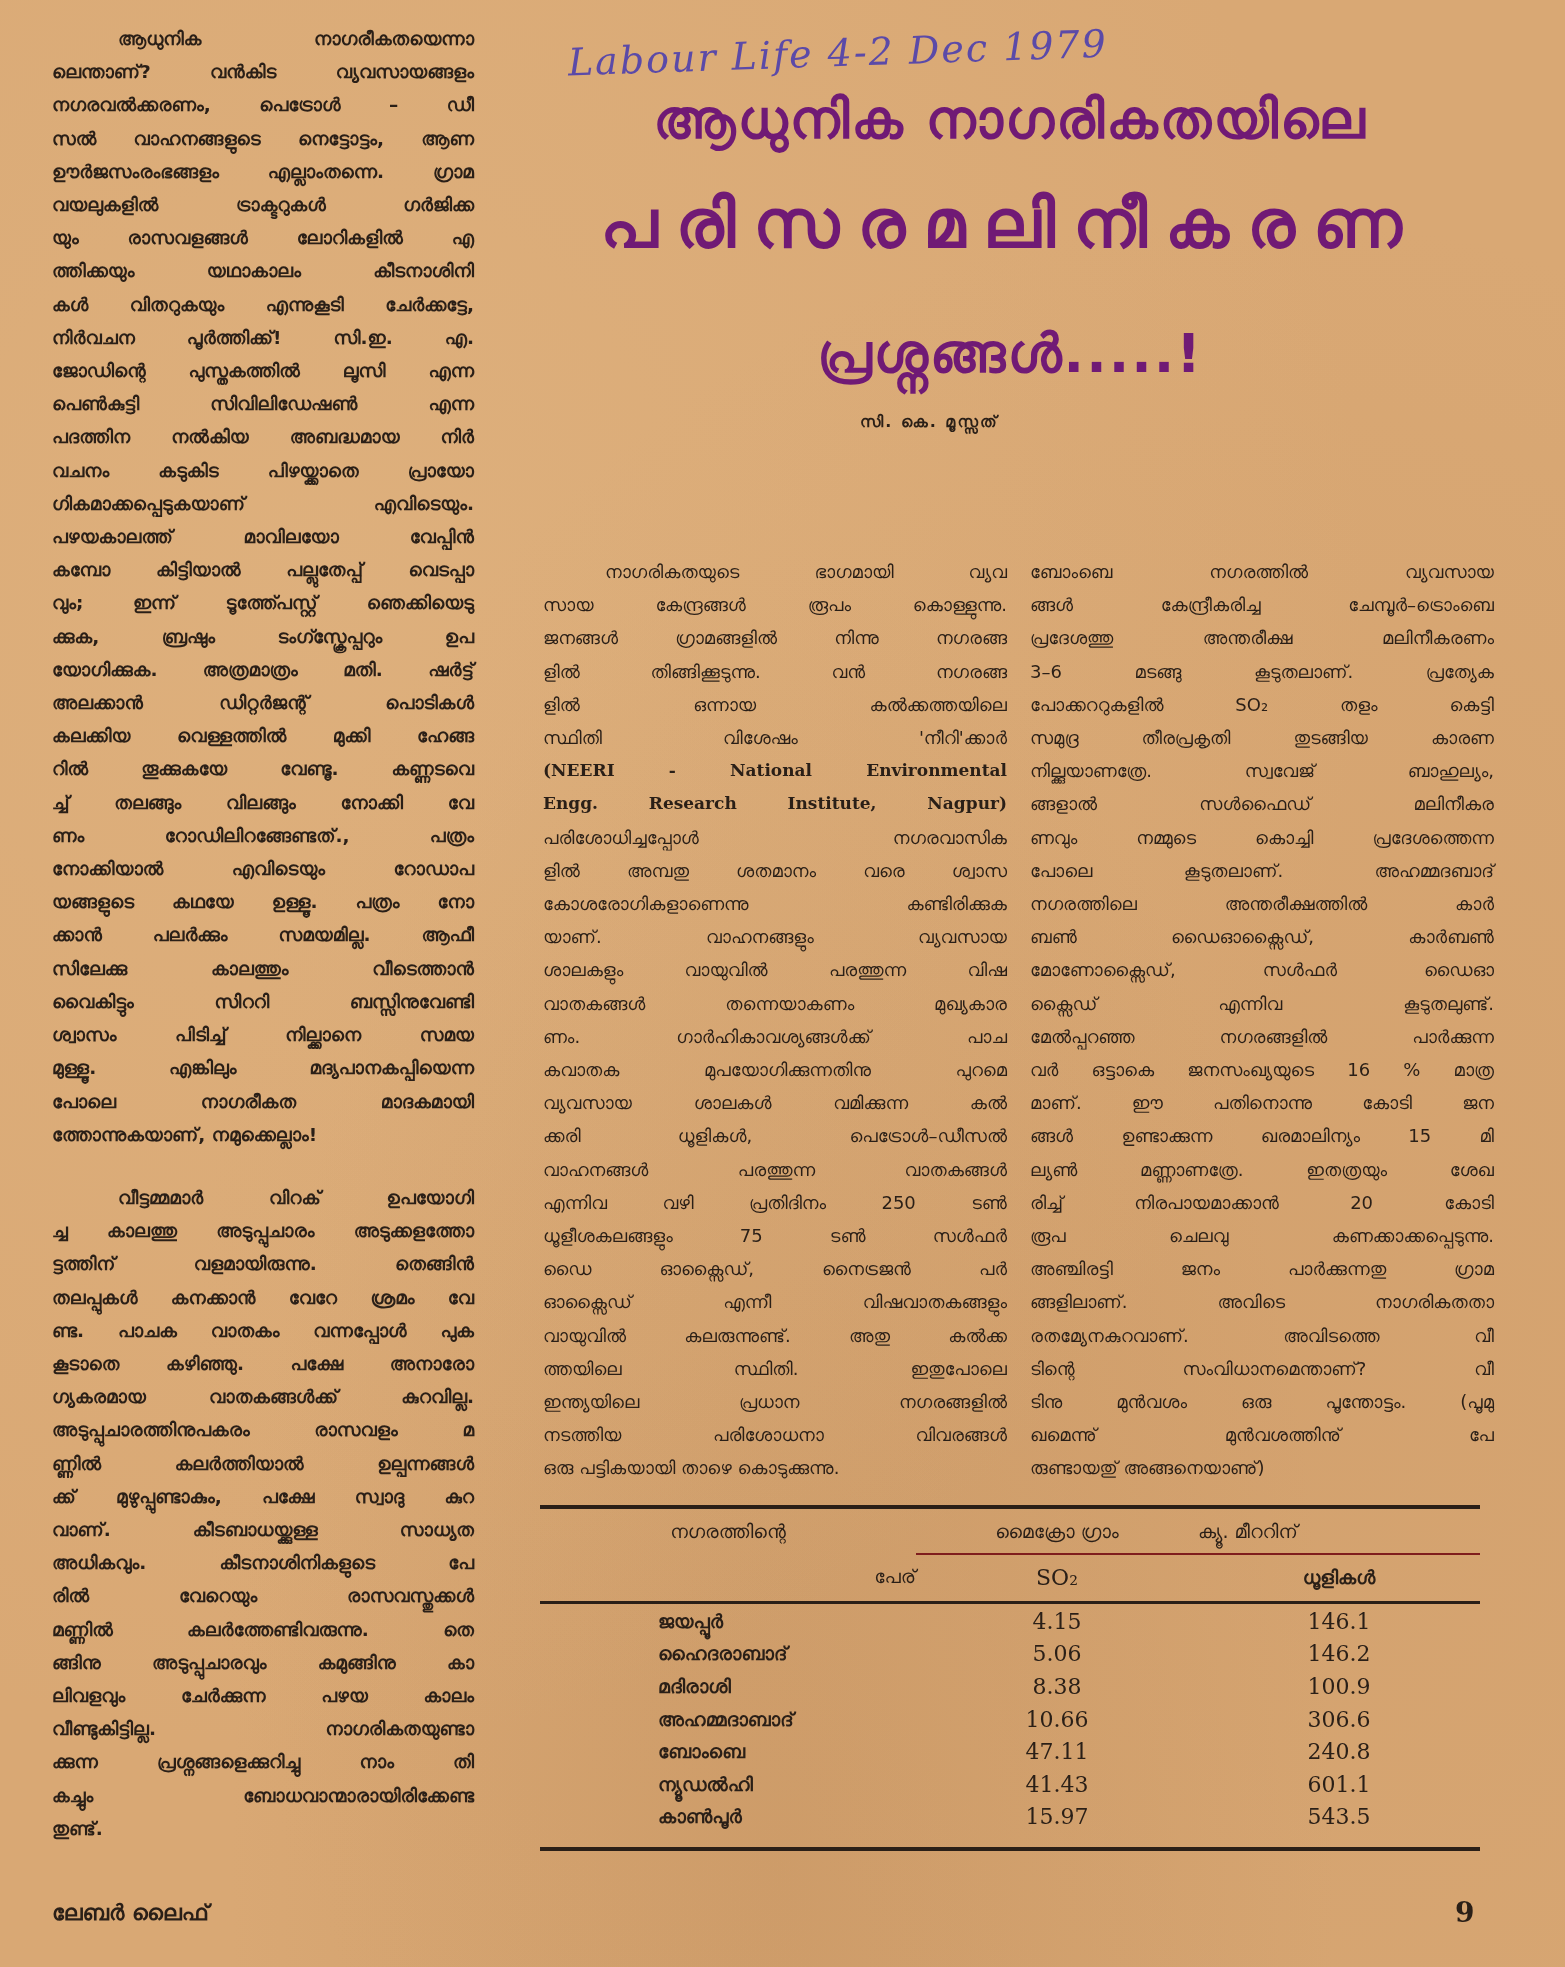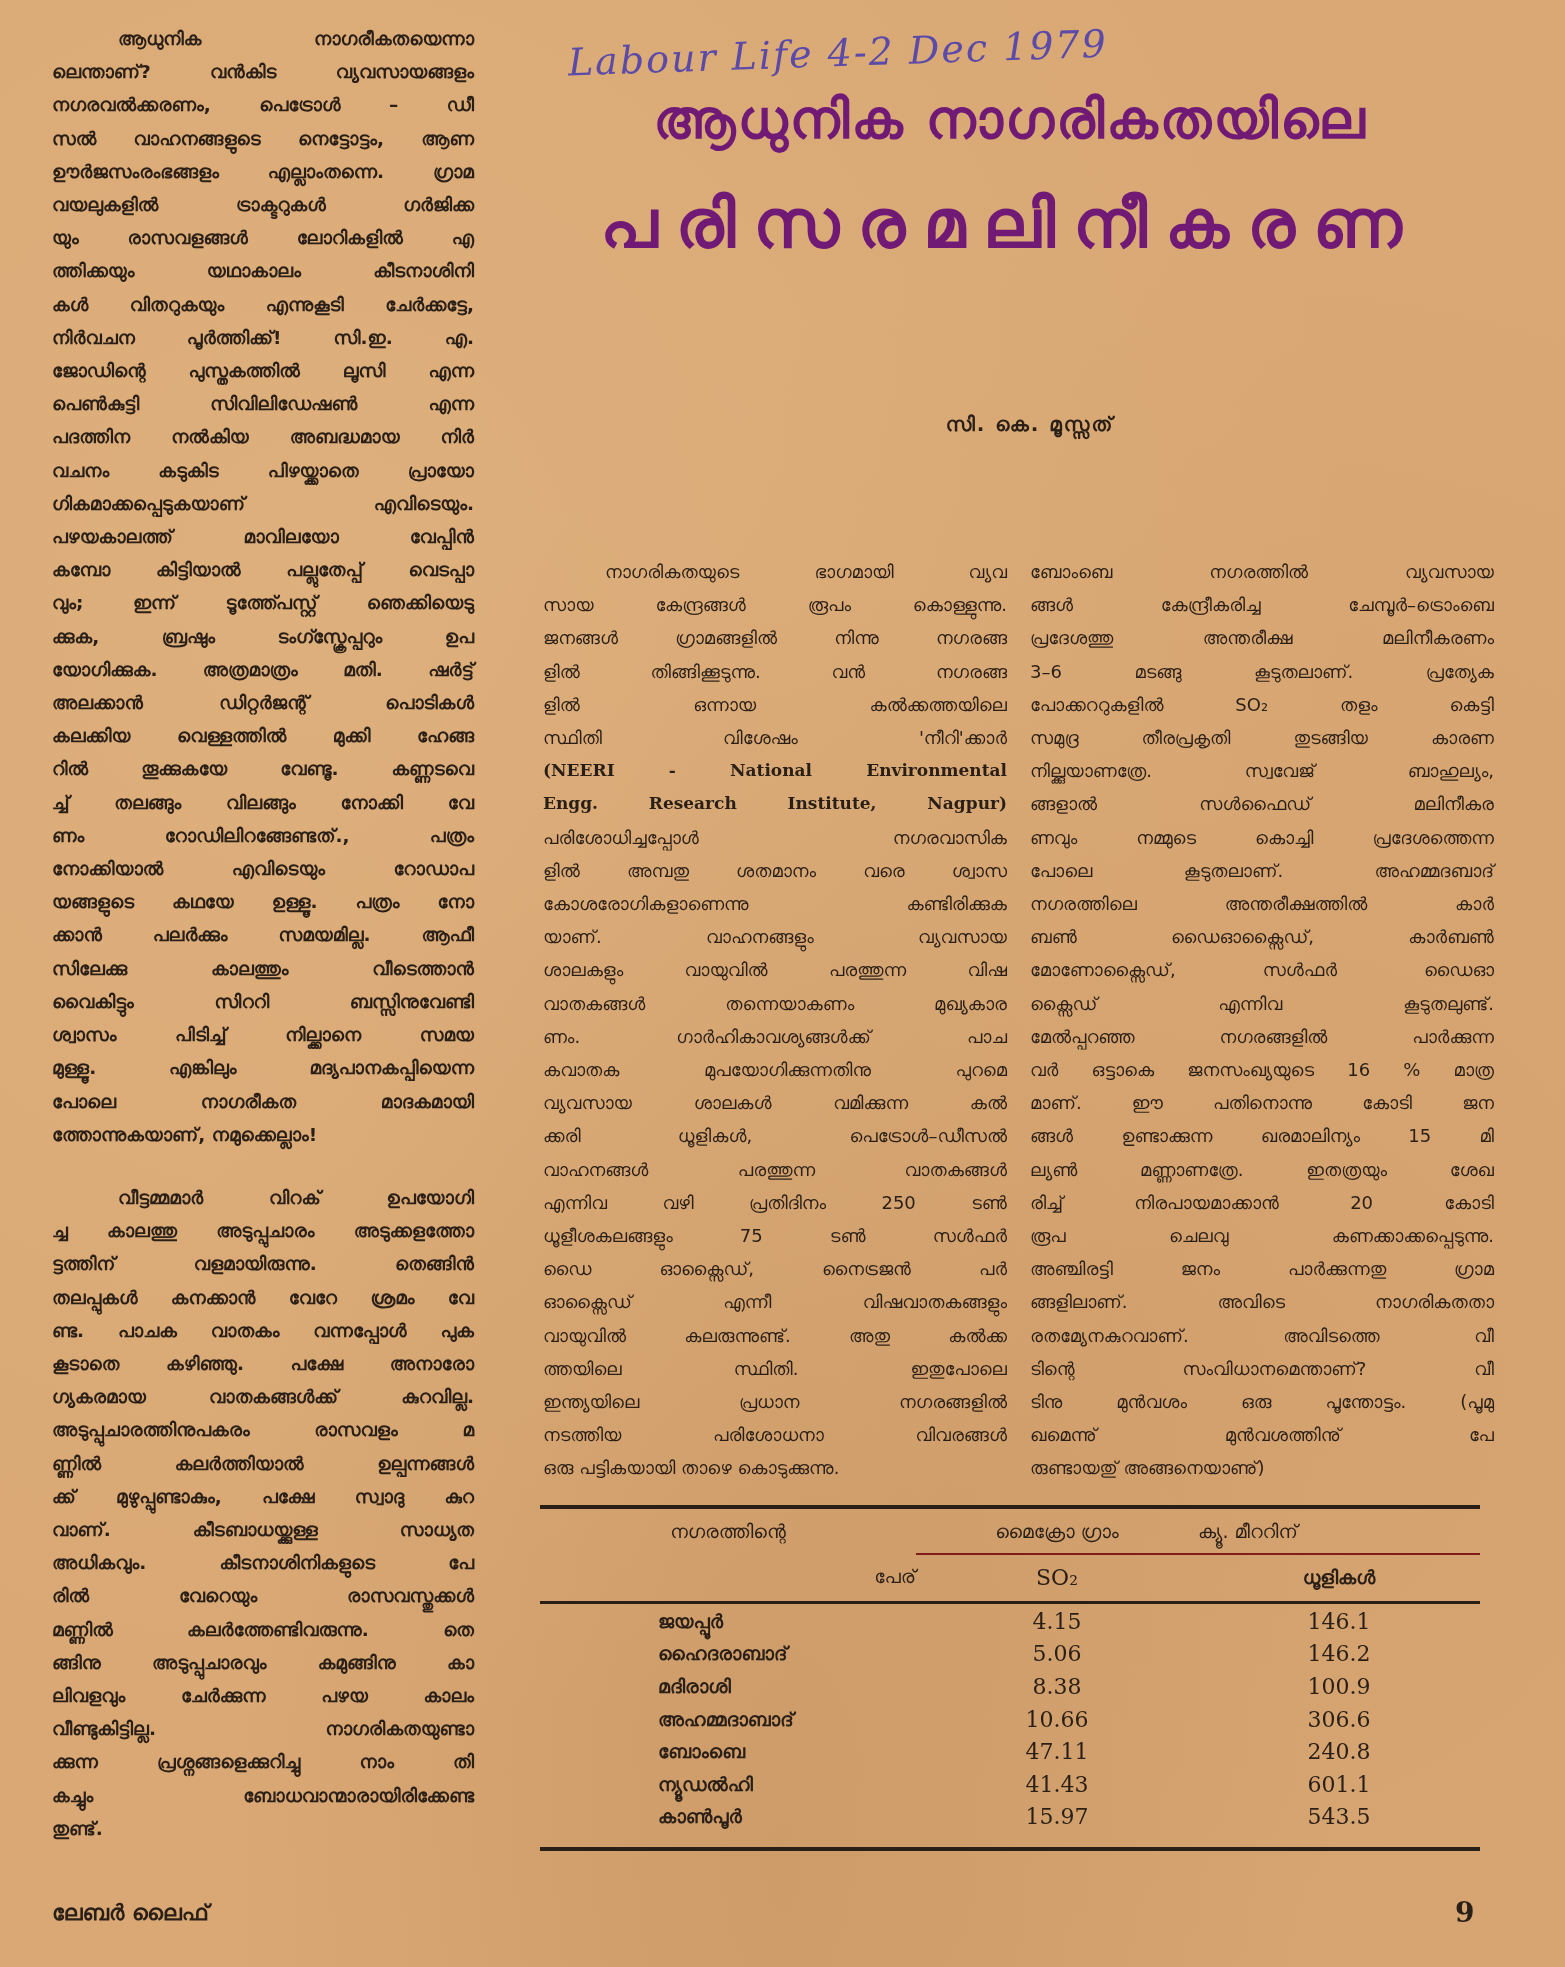--- a/index.html
+++ b/index.html
@@ -32,22 +32,22 @@
     font-size: 38px; letter-spacing: 2px; transform: rotate(-2deg);
   }
   .title {
     position: absolute; left: 560px; top: 80px; width: 900px; text-align: center;
     font-weight: bold; color: #701a75;
   }
   .title .t1 { font-size: 54px; line-height: 80px; letter-spacing: 2px; }
   .title .t2 { font-size: 67px; line-height: 100px; letter-spacing: 18px; margin-top: 14px; }
   .title .t3 { font-size: 54px; line-height: 100px; letter-spacing: 2px; margin-top: 30px; }
   .byline {
-    position: absolute; left: 860px; top: 412px; width: 340px; text-align: center;
-    font-size: 20px; font-weight: bold; letter-spacing: 2px;
+    position: absolute; left: 860px; top: 412px; width: 340px; text-align: left;
+    font-size: 16px; font-weight: bold; letter-spacing: 2px;
   }
   .col-mid, .col-right {
     position: absolute; top: 555px; width: 464px;
     font-size: 18px; line-height: 33.2px;
   }
   .col-mid { left: 543px; }
   .col-right { left: 1030px; }
   .col-mid .line, .col-right .line { display: block; text-align: justify; text-align-last: justify; white-space: nowrap; }
   .col-mid .line.last, .col-right .line.last { text-align-last: left; }
   .col-mid .indent { padding-left: 62px; }
@@ -129,20 +129,21 @@
         <span class="line">വീണ്ടുകിട്ടില്ല. നാഗരികതയുണ്ടാ</span>
         <span class="line">ക്കുന്ന പ്രശ്നങ്ങളെക്കുറിച്ചു നാം തി</span>
         <span class="line">കച്ചും ബോധവാന്മാരായിരിക്കേണ്ട</span>
         <span class="line last">തുണ്ട്.</span>
       </p>
   </div>
 
   <div class="title">
     <div class="t1">ആധുനിക നാഗരികതയിലെ</div>
     <div class="t2">പരിസരമലിനീകരണ</div>
+    <div class="t3">പ്രശ്നങ്ങൾ.....!</div>
   </div>
 
   <div class="byline">സി. കെ. മൂസ്സത്</div>
 
   <div class="col-mid" id="midcol">
       <span class="line indent">നാഗരികതയുടെ ഭാഗമായി വ്യവ</span>
       <span class="line">സായ കേന്ദ്രങ്ങൾ രൂപം കൊള്ളുന്നു.</span>
       <span class="line">ജനങ്ങൾ ഗ്രാമങ്ങളിൽ നിന്നു നഗരങ്ങ</span>
       <span class="line">ളിൽ തിങ്ങിക്കൂടുന്നു. വൻ നഗരങ്ങ</span>
       <span class="line">ളിൽ ഒന്നായ കൽക്കത്തയിലെ</span>

